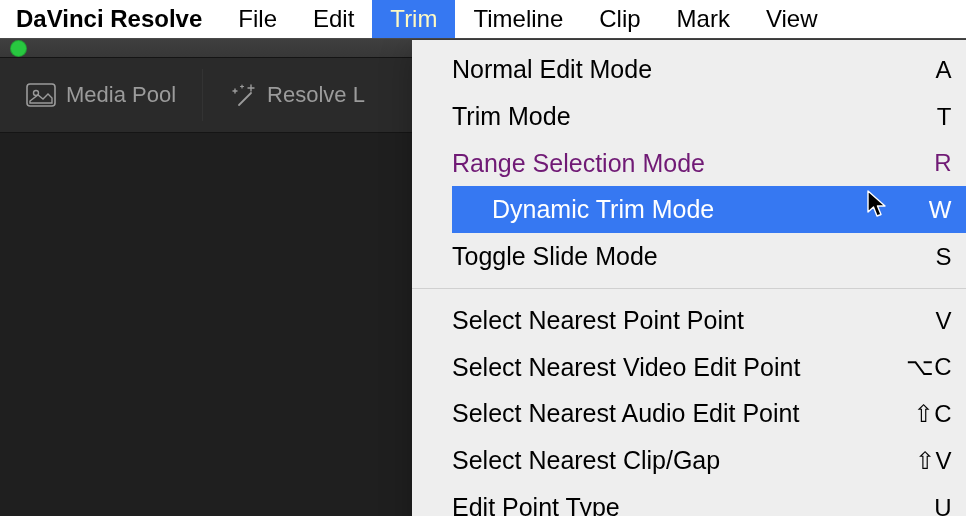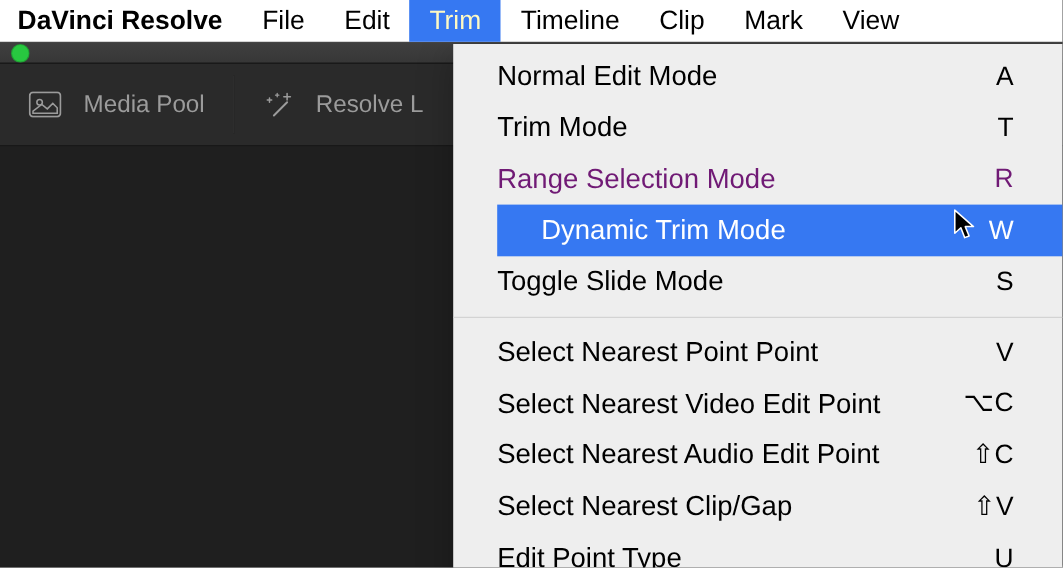--- a/index.html
+++ b/index.html
@@ -79,21 +79,21 @@
       border-bottom: 1px solid #151515;
       display: flex;
       align-items: center;
       color: #9b9b9b;
       font-size: 22px;
     }
 
     .tool-btn {
       display: flex;
       align-items: center;
-      gap: 20px;
+      gap: 10px;
       padding: 0 26px;
       height: 100%;
       cursor: default;
     }
 
     .tool-sep {
       width: 1px;
       height: 52px;
       background: #161616;
       border-right: 1px solid #333;
@@ -116,21 +116,21 @@
       z-index: 2;
       padding: 6px 0;
       font-size: 25px;
       color: #000;
     }
 
     .dd-item {
       display: flex;
       align-items: center;
       justify-content: space-between;
-      padding: 4px 44px 4px 40px;
+      padding: 4px 14px 4px 40px;
       line-height: 1.55;
       cursor: default;
     }
 
     .dd-item.disabled {
       color: #701a75;
     }
 
     .dd-item.selected {
       background: #3678f2;

